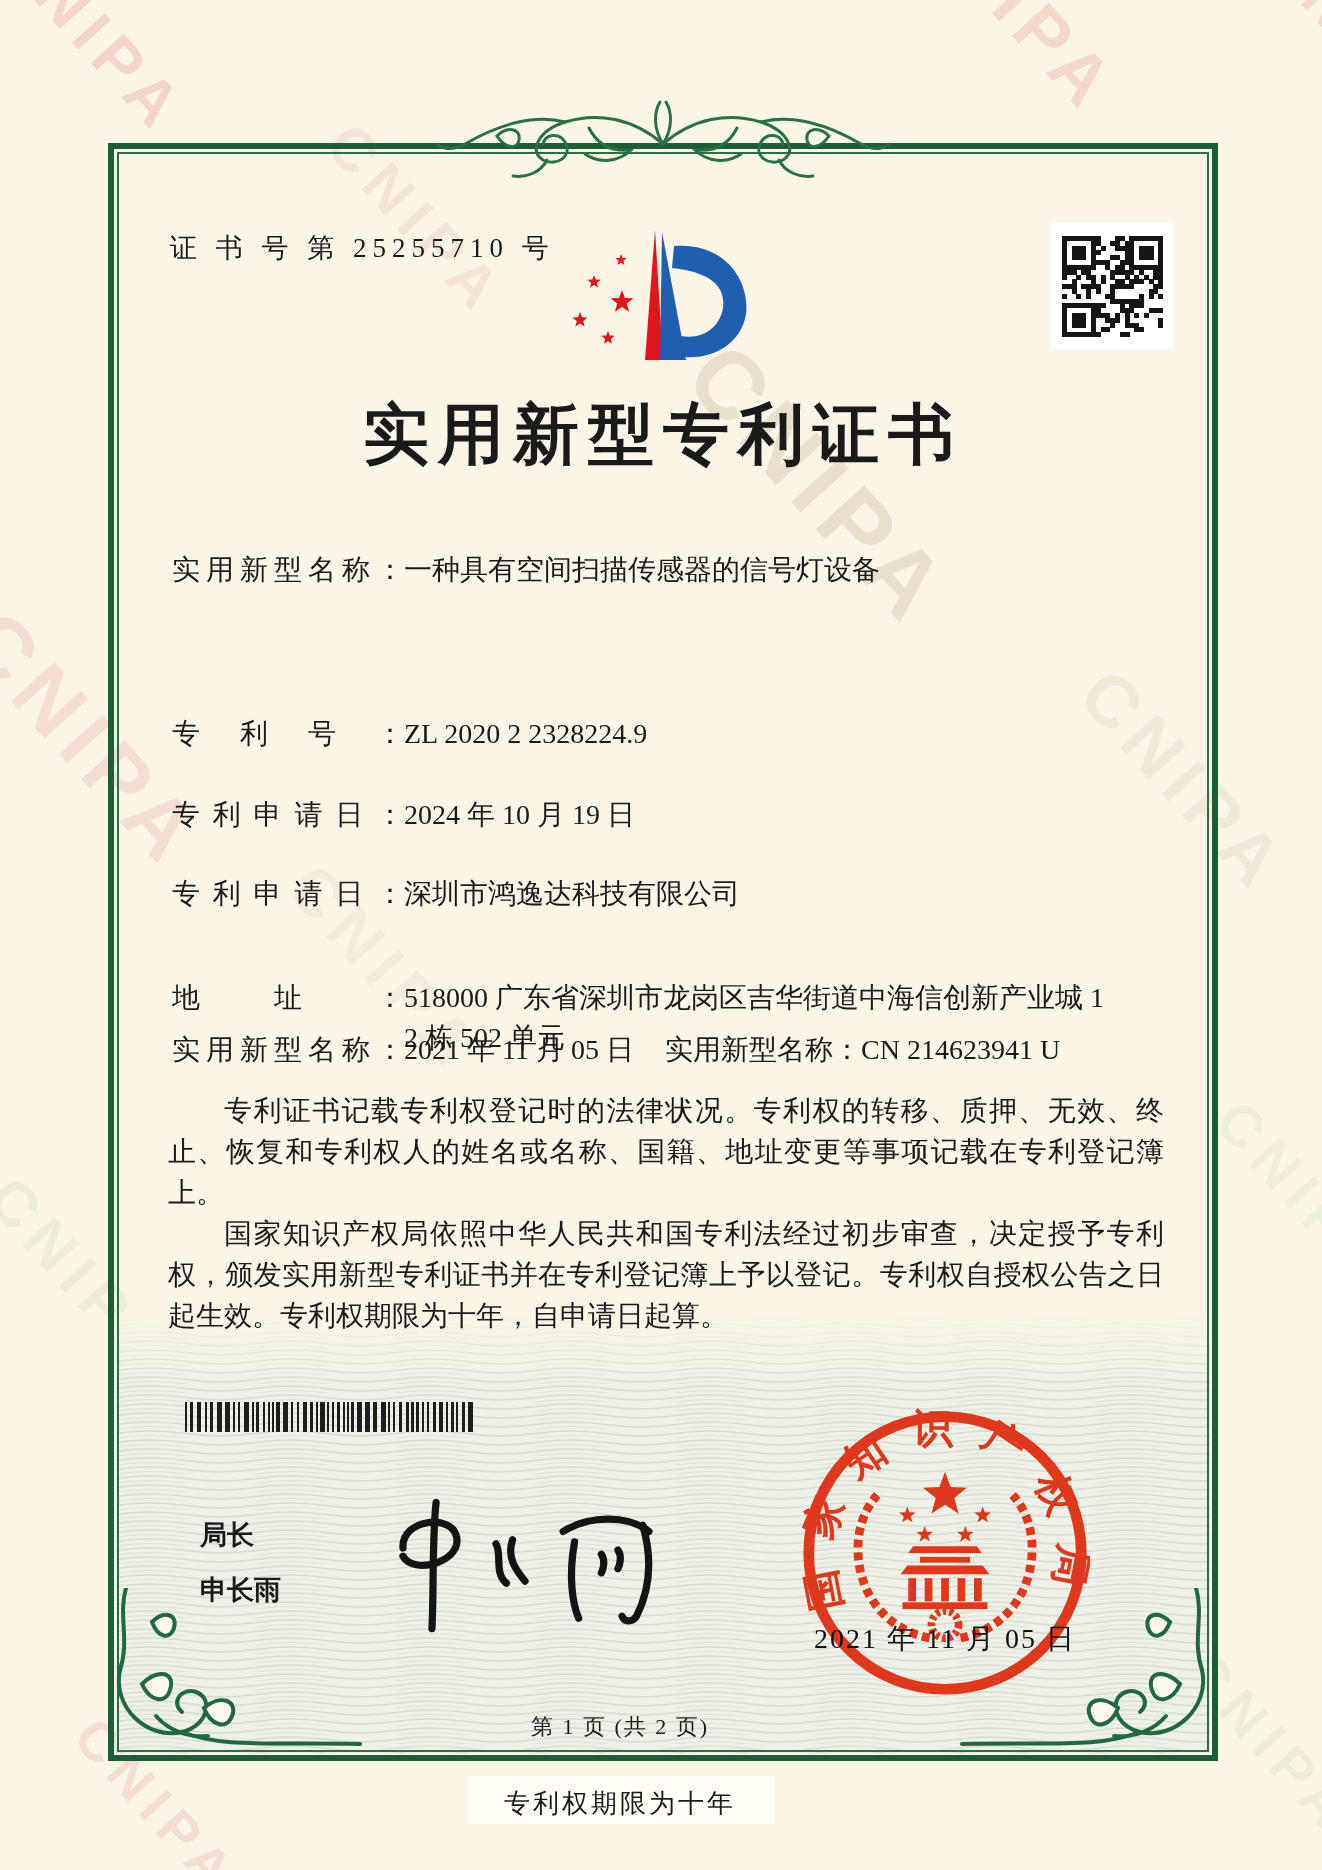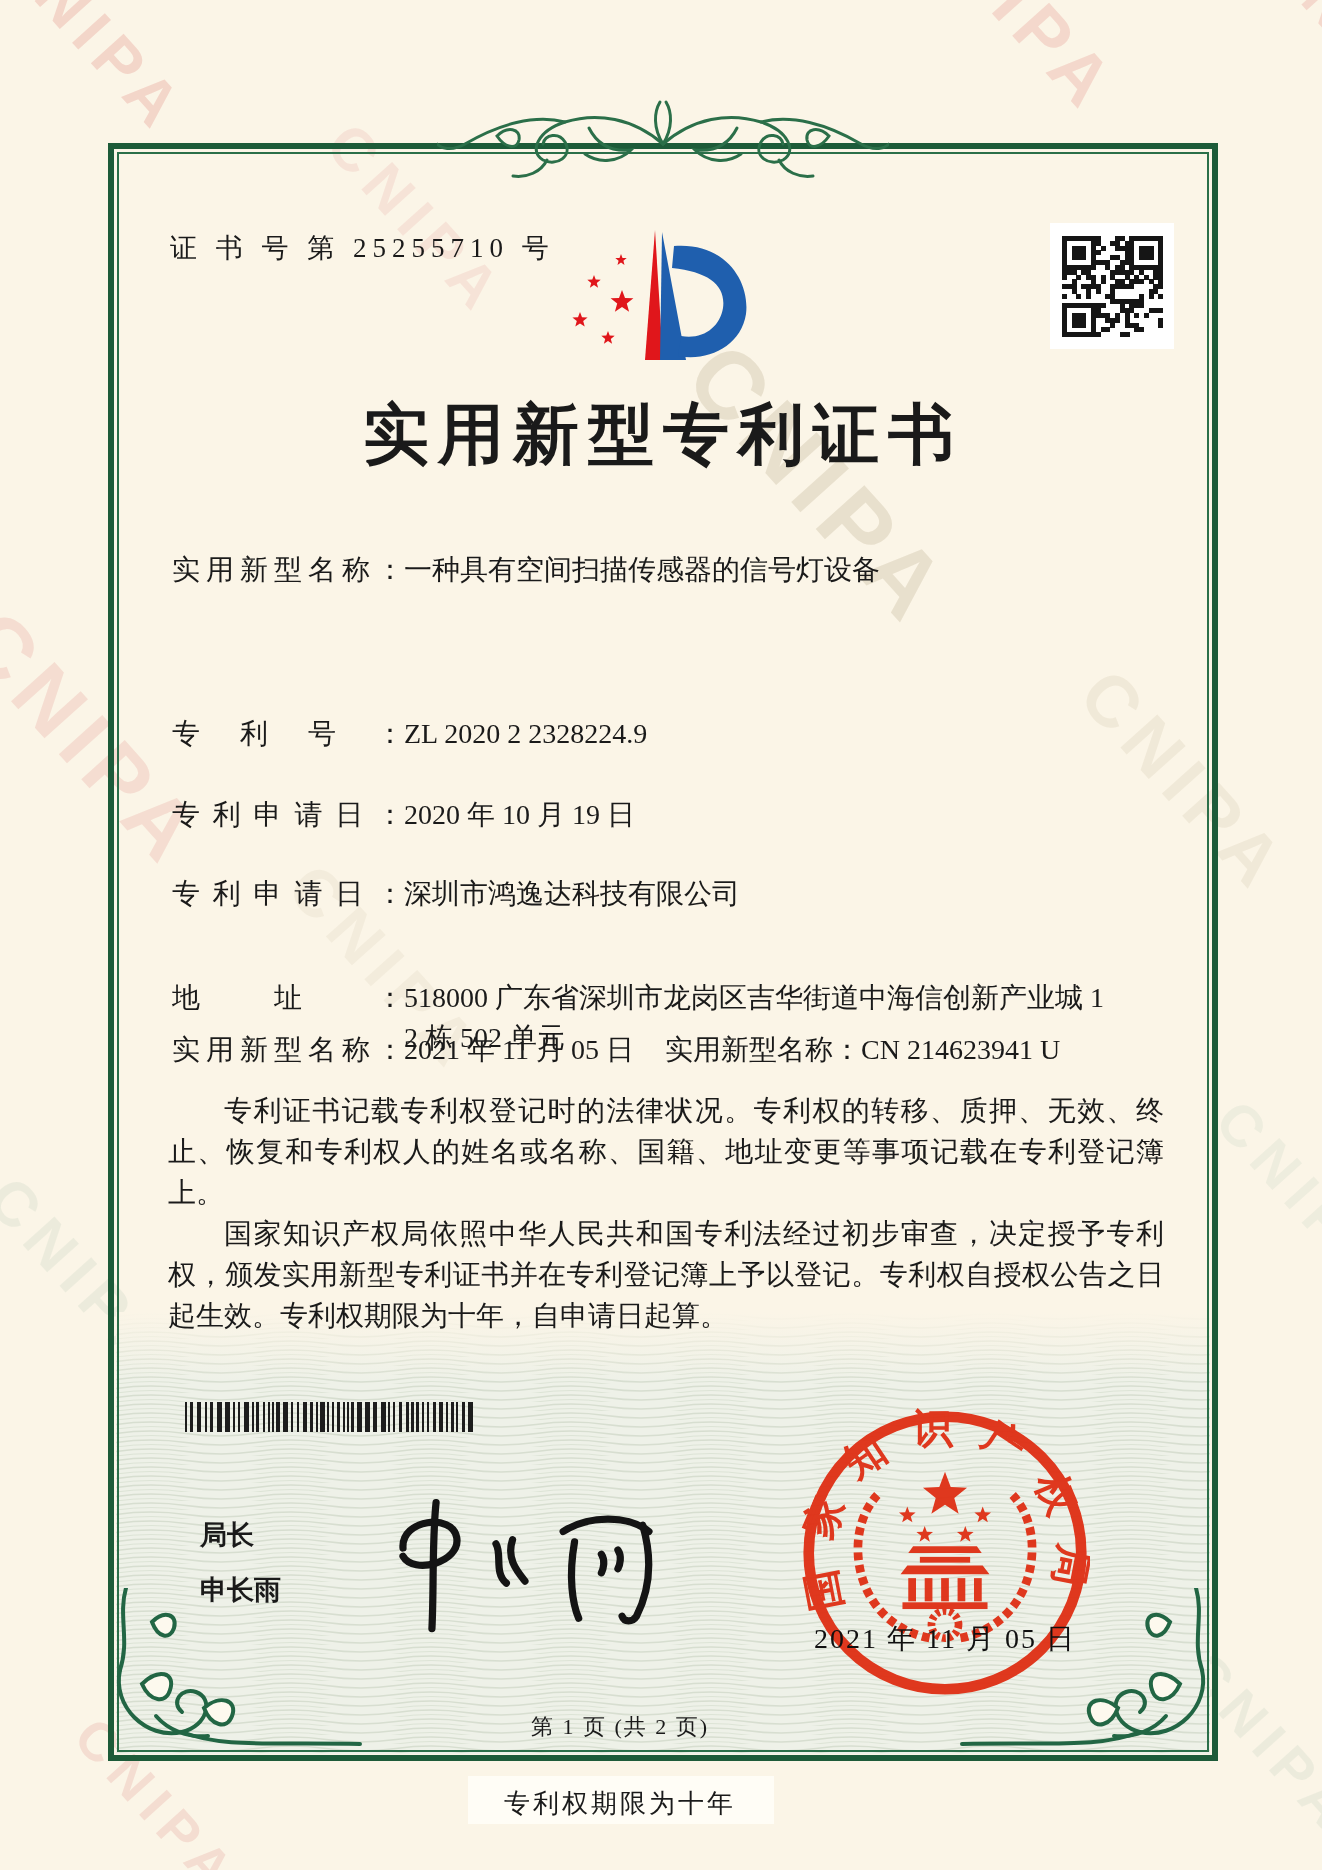--- a/index.html
+++ b/index.html
@@ -379,21 +379,21 @@
 
   <div class="title">实用新型专利证书</div>
 
   <div class="row r-name">
     <span class="lbl">实用新型名称：</span><span class="val">一种具有空间扫描传感器的信号灯设备</span>
   </div>
   <div class="row r-pno">
     <span class="lbl">专利号：</span><span class="val">ZL 2020 2 2328224.9</span>
   </div>
   <div class="row r-fil">
-    <span class="lbl">专利申请日：</span><span class="val">2020 年 10 月 19 日</span>
+    <span class="lbl">专利申请日：</span><span class="val">2024 年 10 月 19 日</span>
   </div>
   <div class="row r-pat">
     <span class="lbl">专利申请日：</span><span class="val">深圳市鸿逸达科技有限公司</span>
   </div>
   <div class="row r-addr">
     <span class="lbl">地址：</span><span class="val"><span style="display:block">518000 广东省深圳市龙岗区吉华街道中海信创新产业城 1</span><span style="display:block">2 栋 502 单元</span></span>
   </div>
   <div class="row r-grant">
     <span class="lbl">实用新型名称：</span><span class="val">2021 年 11 月 05 日</span>
     <span class="pair2">

